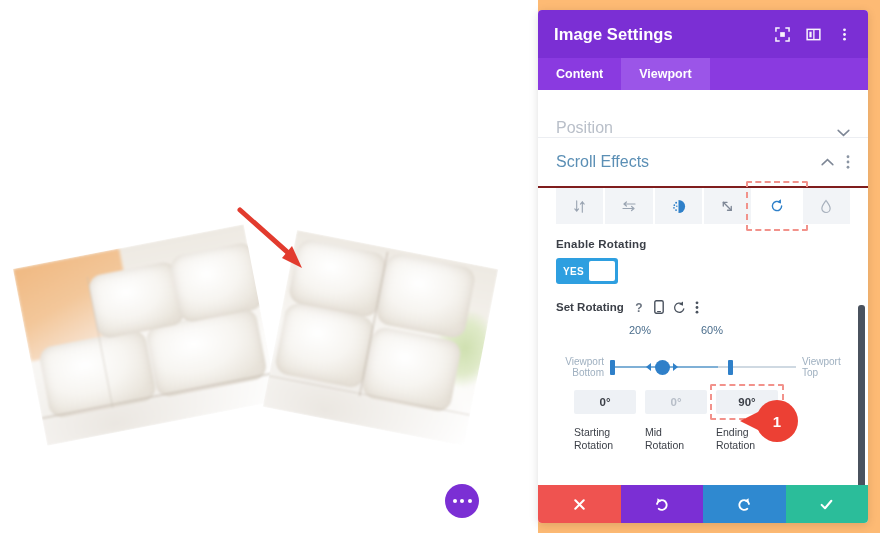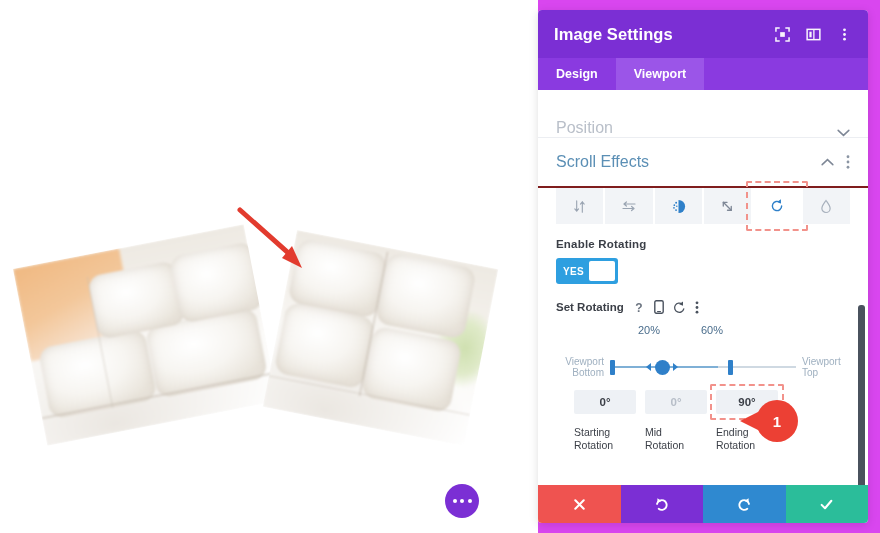--- a/index.html
+++ b/index.html
@@ -2,21 +2,21 @@
 <html><head>
 <meta charset="utf-8">
 <style>
   * { box-sizing: border-box; margin: 0; padding: 0; }
   html, body {
     width: 880px; height: 533px;
     background: #ffffff;
     font-family: "Liberation Sans", sans-serif;
     overflow: hidden;
   }
-  #root { position: relative; width: 880px; height: 533px; background: #d946ef; }
+  #root { position: relative; width: 880px; height: 533px; background: #fdba74; }
 
   
   .canvas { position: absolute; left: 0; top: 0; width: 538px; height: 533px; background: #fff; overflow: hidden; }
 
   .photo { position: absolute; overflow: hidden; box-shadow: 0 0 0 0 rgba(0,0,0,0); }
 
   
   .photo-a {
     left: 28px; top: 245px;
     width: 235px; height: 180px;
@@ -276,21 +276,21 @@
         </svg>
         <svg class="hdr-ico" viewBox="0 0 16 16">
           <circle cx="8" cy="3" r="1.5" fill="#fff"></circle>
             <circle cx="8" cy="8" r="1.5" fill="#fff"></circle>
             <circle cx="8" cy="13" r="1.5" fill="#fff"></circle>
         </svg>
       </div>
     </div>
 
     <div class="tabs">
-      <div class="tab">Design</div>
+      <div class="tab">Content</div>
       <div class="tab active">Viewport</div>
     </div>
 
     <div class="panel-body">
 
       <div class="row-position">
         <span class="lbl">Position</span>
         <svg class="chev" viewBox="0 0 14 9">
           <path d="M1 1.5L7 7.2l6-5.7" fill="none" stroke="#7e8796" stroke-width="1.7" stroke-linecap="round"></path>
         </svg>
@@ -376,21 +376,21 @@
             <polygon points="10.8,0.6 10.8,5.2 6.6,3.4" fill="#4a525e"></polygon>
           </svg>
           <svg style="width:4px;height:13px" viewBox="0 0 4 14">
             <circle cx="2" cy="2" r="1.5" fill="#4a525e"></circle>
               <circle cx="2" cy="7" r="1.5" fill="#4a525e"></circle>
               <circle cx="2" cy="12" r="1.5" fill="#4a525e"></circle>
           </svg>
         </div>
 
         <div class="pcts">
-          <span class="pct" style="left:82px;">20%</span>
+          <span class="pct" style="left:73px;">20%</span>
           <span class="pct" style="left:145px;">60%</span>
         </div>
 
         <div class="slider-wrap">
           <div class="vp-label left">
             <div>Viewport</div>
             <div>Bottom</div>
           </div>
           <div class="track">
             <div class="line"></div>

